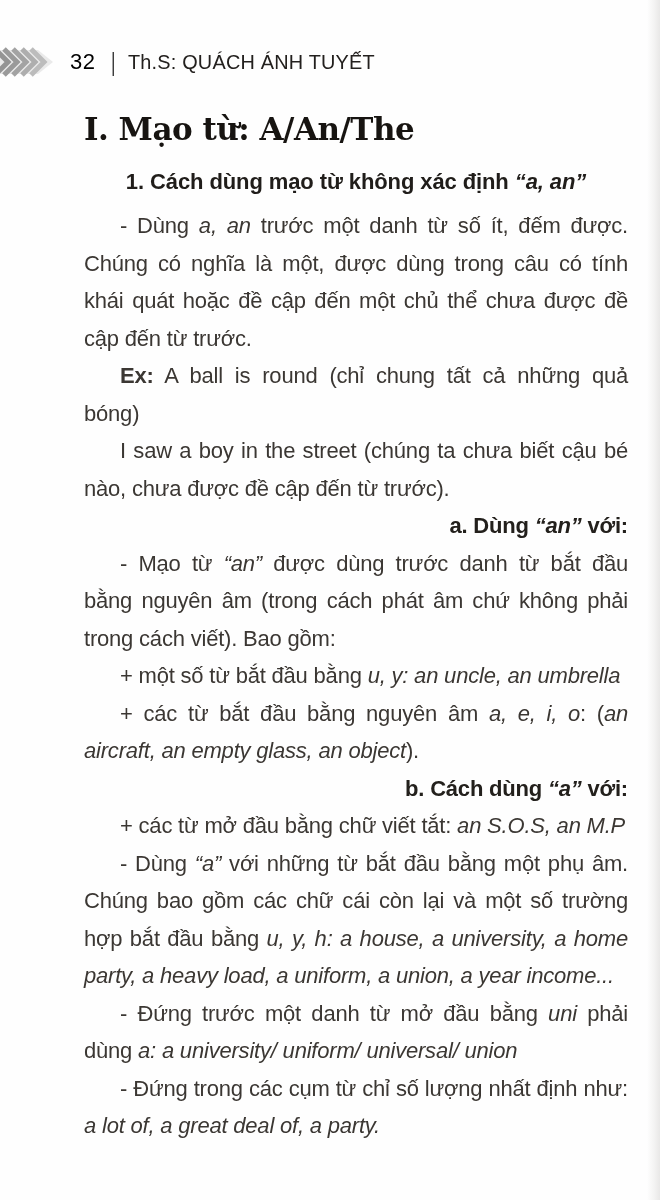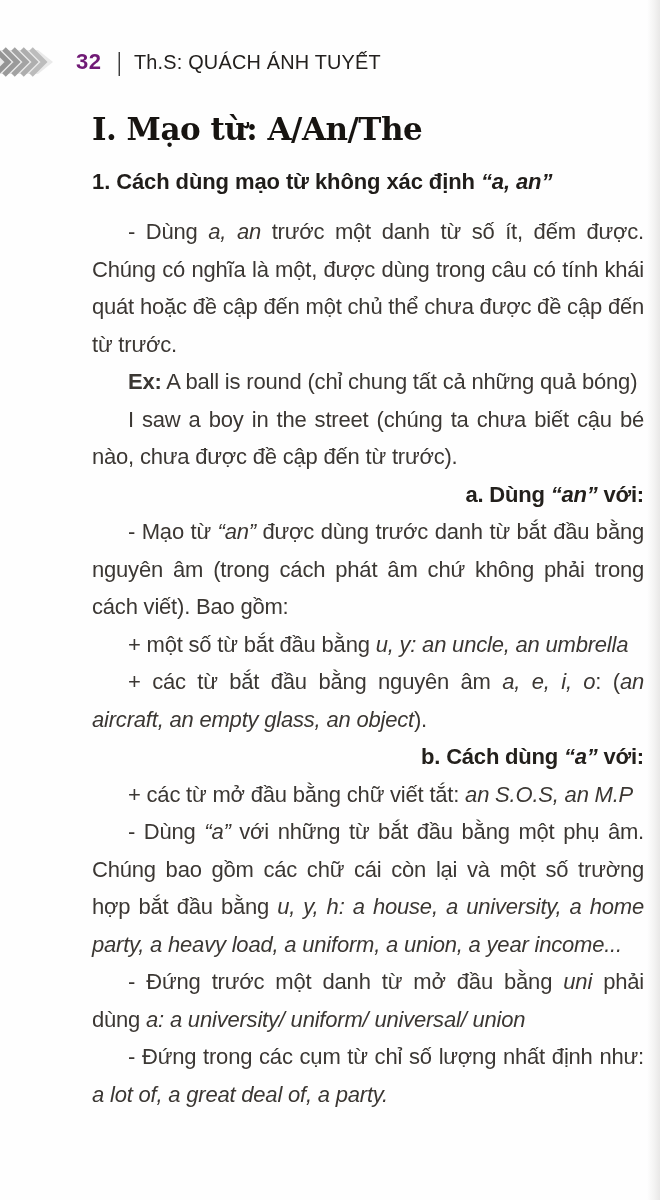--- a/index.html
+++ b/index.html
@@ -25,39 +25,39 @@
     pointer-events: none;
   }
   
   .header {
     position: absolute; top: 46px; left: 0; right: 0;
     height: 32px;
     display: flex; align-items: center;
   }
   .chevrons { flex: 0 0 auto; display: block; }
   .page-number {
-    margin-left: 18px;
-    font-size: 22px; font-weight: 700; color: #701a75;
+    margin-left: 12px;
+    font-size: 22px; font-weight: 400; color: #000000;
     letter-spacing: 0.5px;
   }
   .header-divider {
     margin: 0 11px 0 15px;
     font-size: 25px; font-weight: 300; color: #3a3a3a;
     transform: scaleX(0.7);
   }
   .header-author {
     font-size: 20.5px; color: #23201e;
     letter-spacing: 0.2px;
     transform: scaleX(0.97); transform-origin: left center;
     white-space: nowrap;
   }
   
   .content {
-    position: absolute; top: 106px; left: 8px; right: 0;
-    padding: 0 16px 0 84px;
+    position: absolute; top: 106px; left: 0; right: 0;
+    padding: 0 32px 0 84px;
   }
   .title {
     margin: 0;
     font-family: "DejaVu Serif", "Liberation Serif", serif;
     font-weight: 700;
     font-size: 31px; line-height: 46px;
     letter-spacing: -0.5px;
     color: #171411;
     text-align: left;
   }
@@ -65,23 +65,23 @@
     margin: 0;
     font-size: 22px; line-height: 37.5px;
     letter-spacing: -0.2px;
     color: #3b3733;
     text-align: justify;
     text-indent: 36px;
   }
   .para.h2 {
     font-size: 22px; font-weight: 700;
     line-height: 32px;
-    margin: 14px 0 15px 0;
+    margin: 14px 0 9px 0;
     text-indent: 0;
-    text-align: left;
+    text-align: center;
     color: #201d1a;
     letter-spacing: -0.1px;
   }
   .para.h3 {
     font-weight: 700;
     color: #23201c;
     text-align: right;
   }
   .s-i { font-style: italic; }
   .s-b { font-weight: 700; }

